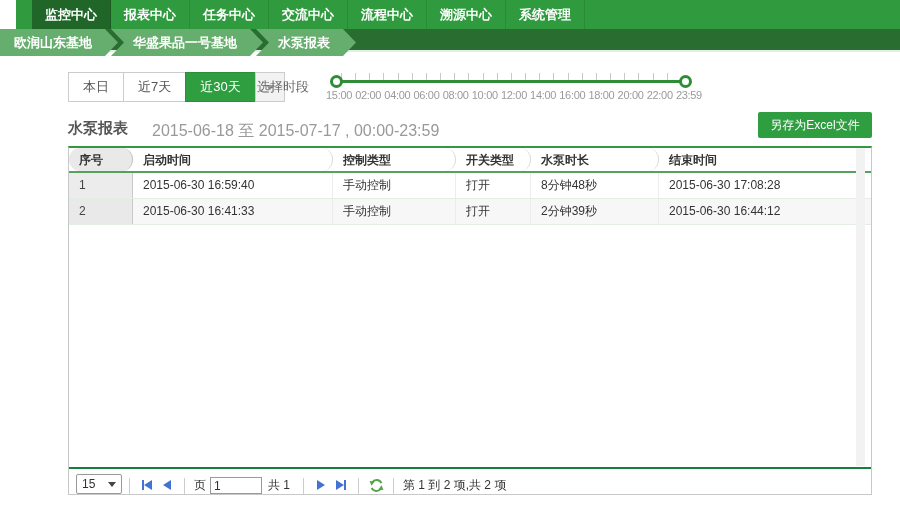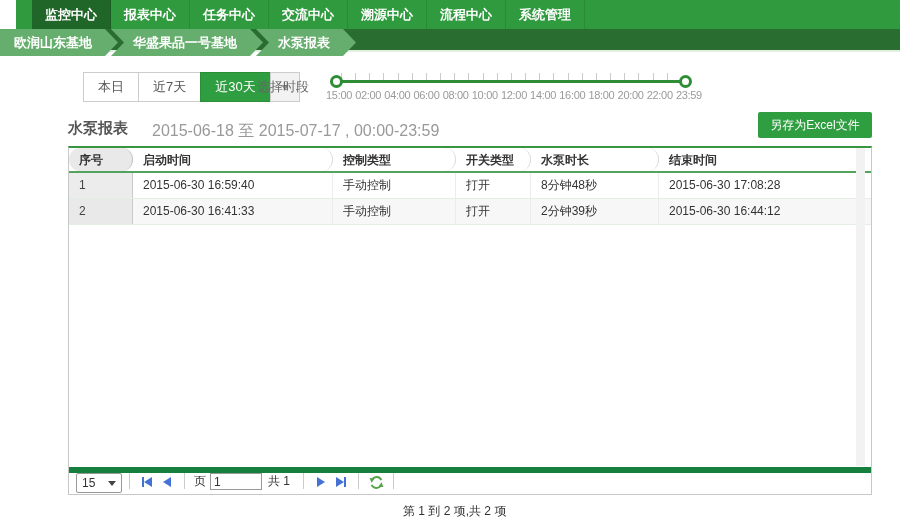--- a/index.html
+++ b/index.html
@@ -21,21 +21,21 @@
          font-size:13px; font-weight:bold; padding:0 26px 0 22px;
          margin-right:-7px; cursor:pointer;
          clip-path:polygon(0 0, calc(100% - 13px) 0, 100% 50%, calc(100% - 13px) 100%, 0 100%, 13px 50%); }
   .seg.first { padding-left:14px;
          clip-path:polygon(0 0, calc(100% - 13px) 0, 100% 50%, calc(100% - 13px) 100%, 0 100%); }
 
   
   .filter-group { position:absolute; left:68px; top:72px; display:flex; }
   .ftab { height:30px; line-height:28px; padding:0 14px; font-size:13px; color:#555;
           background:#fff; border:1px solid #ccc; margin-left:-1px; cursor:pointer; text-align:center; }
-  .ftab.first { margin-left:15px; }
+  .ftab.first { margin-left:0; }
   .ftab.active { background:#2f9e41; border-color:#2b8f3a; color:#fff; font-weight:normal; }
   .ftab.arrow { width:27px; background:#f2f2f2; display:flex; align-items:center; justify-content:center; }
   .caret-down { width:0; height:0; border:4px solid transparent; border-top:5px solid #999; margin-top:4px; }
 
   
   .slider-label { position:absolute; left:257px; top:78px; font-size:13px; color:#666; }
   .tslider { position:absolute; left:330px; top:66px; width:362px; height:36px; }
   .ticks { position:absolute; left:11px; right:11px; top:7px; height:7px;
            background:repeating-linear-gradient(to right,#c9c9c9 0 1px,transparent 1px 14.16px); }
   .tline { position:absolute; left:5px; right:5px; top:14px; height:3px; background:#2f8d35; border-radius:2px; }
@@ -67,21 +67,21 @@
   .grow { display:flex; height:26px; font-size:12px; color:#333; background:#fff;
           border-bottom:1px solid #e4efe4; cursor:pointer; }
   .grow .cell { line-height:25px; border-right:1px solid #ececec; }
   .grow .c0 { background:#ececec; border-right:1px solid #c9c9c9; color:#444; }
   .grow.alt { background:#f7f7f7; }
   .grow.alt .c0 { background:#e9e9e9; }
   .grow .c5 { border-right:none; }
 
   
   .pager { position:absolute; left:0; right:0; bottom:0; height:27px; background:#fff;
-           border-top:6px solid #15803d; display:flex; align-items:flex-start; padding-left:7px;
+           border-top:2px solid #15803d; display:flex; align-items:flex-end; padding-left:7px;
            font-size:12px; color:#333; }
   .psel { width:46px; height:20px; border:1px solid #999; border-radius:2px; background:#fff;
           display:flex; align-items:center; justify-content:space-between; padding:0 5px; cursor:pointer; }
   .psel .caret { width:0; height:0; border:4px solid transparent; border-top:5px solid #444; margin-top:4px; }
   .vsep { width:1px; height:16px; background:#ccc; margin:0 7px; }
   .pbtn { display:flex; align-items:center; justify-content:center; width:20px; height:18px; cursor:pointer; }
   .tri-left { width:0; height:0; border-style:solid; border-width:5px 8px 5px 0;
               border-color:transparent #4472d4 transparent transparent; }
   .tri-right { width:0; height:0; border-style:solid; border-width:5px 0 5px 8px;
                border-color:transparent transparent transparent #4472d4; }
@@ -96,22 +96,22 @@
 </head>
 <body>
 
 <div class="app">
 
   <div class="topnav">
     <div class="nav-item active">监控中心</div>
     <div class="nav-item">报表中心</div>
     <div class="nav-item">任务中心</div>
     <div class="nav-item">交流中心</div>
+    <div class="nav-item">流程中心</div>
     <div class="nav-item">溯源中心</div>
-    <div class="nav-item">流程中心</div>
     <div class="nav-item">系统管理</div>
   </div>
 
   <div class="crumbbar">
     <div class="seg first">欧润山东基地</div>
     <div class="seg">华盛果品一号基地</div>
     <div class="seg">水泵报表</div>
   </div>
 
   <div class="filter-group">

